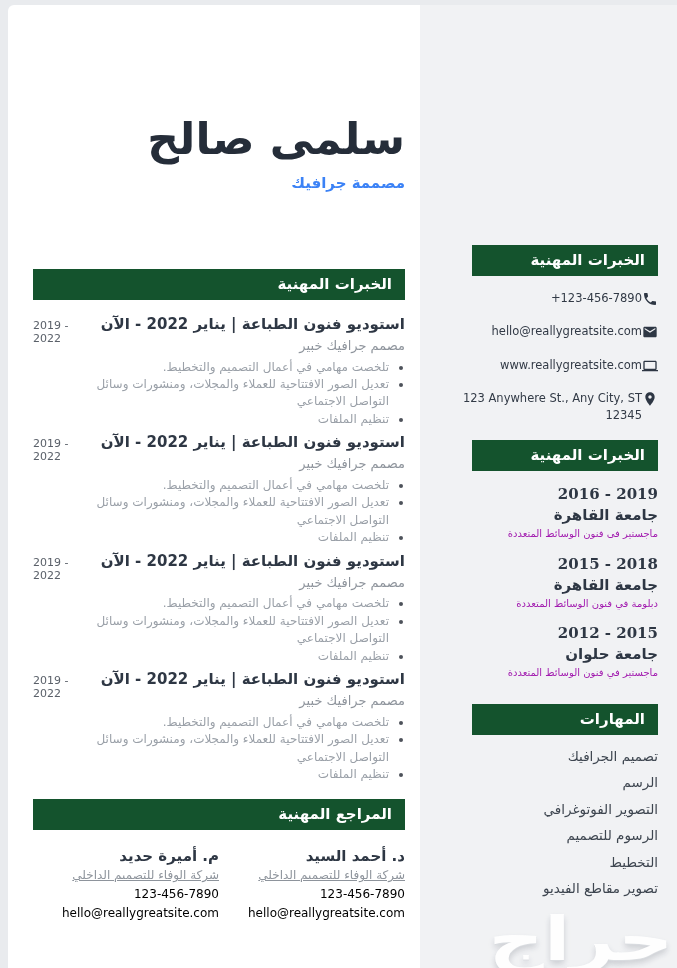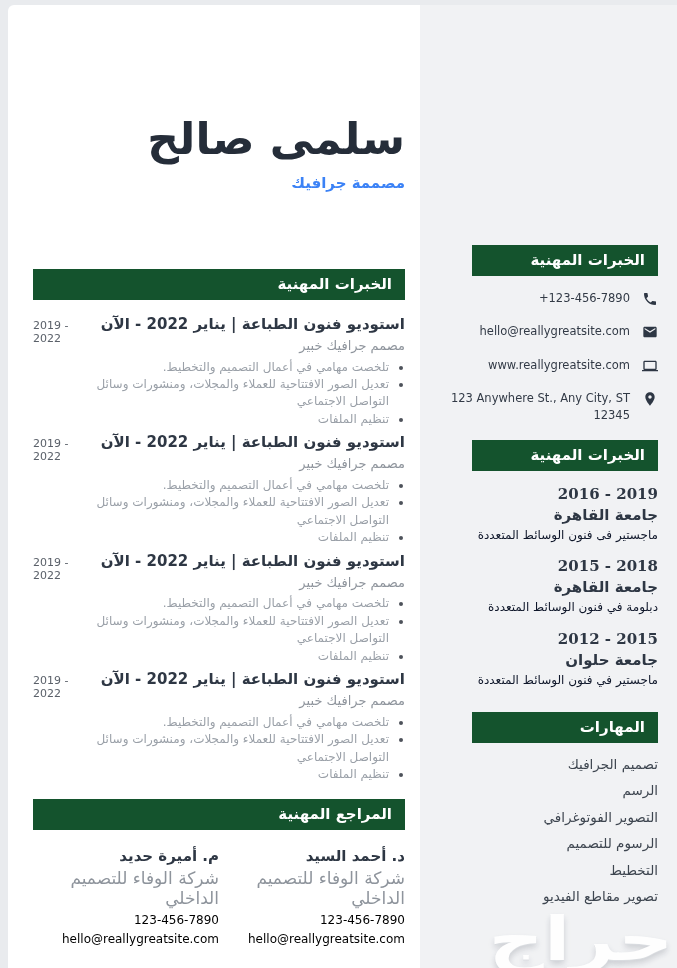--- a/index.html
+++ b/index.html
@@ -32,35 +32,35 @@
   .entry-title{font-size:15px;font-weight:700;color:#2e3744;line-height:1.4;}
   .entry-role{font-size:13px;color:#8e949c;margin-top:2px;line-height:1.45;}
   .entry ul{margin:3px 0 0;padding:0 16px 0 0;}
   .entry li{font-size:12px;color:#9aa0a8;line-height:1.45;}
   .entry li::marker{color:#4d525a;}
 
   
   .refs-row{display:flex;margin-top:17px;}
   .ref{flex:1;text-align:right;}
   .ref-name{font-size:15px;font-weight:700;color:#2e3744;}
-  .ref-company{font-size:17px;color:#8e949c;margin-top:3px;}
+  .ref-company{font-size:12px;color:#8e949c;margin-top:3px;text-decoration:underline;}
   .ref-line{font-size:12px;color:#000000;margin-top:5px;direction:ltr;}
 
   
   .contact{margin:14px 19px 0 20px;}
-  .contact-row{display:flex;align-items:flex-start;column-gap:12px;margin-bottom:16px;}
+  .contact-row{display:flex;align-items:flex-start;column-gap:0;margin-bottom:16px;}
   .cicon{width:16px;height:16px;flex:0 0 16px;margin-top:1px;}
   .cicon svg{width:16px;height:16px;fill:#2e3744;}
   .cvalue{flex:1;font-size:11.5px;color:#323a46;line-height:1.5;text-align:right;direction:ltr;}
 
   
   .edu-item{margin:14px 19px 0 20px;text-align:right;}
   .edu-dates{font-family:"DejaVu Serif",serif;font-size:15px;font-weight:700;color:#2e3744;direction:ltr;}
   .edu-school{font-size:15px;font-weight:700;color:#2e3744;margin-top:3px;}
-  .edu-degree{font-size:12px;color:#0f172a;margin-top:3px;line-height:1.35;}
+  .edu-degree{font-size:10px;color:#a21caf;margin-top:3px;line-height:1.35;}
 
   
   .skills{margin:14px 19px 0 20px;text-align:right;}
   .skill{font-size:13.5px;color:#3e4650;margin-bottom:11px;line-height:1.15;}
 
   
   .watermark{position:absolute;right:4px;bottom:-6px;direction:rtl;
              font-size:60px;font-weight:700;color:#ffffff;letter-spacing:10px;
              transform:scaleX(1.28);transform-origin:right bottom;opacity:.95;
              text-shadow:0 1px 0 #d8dbdf,0 4px 6px rgba(150,155,163,.45);pointer-events:none;}

